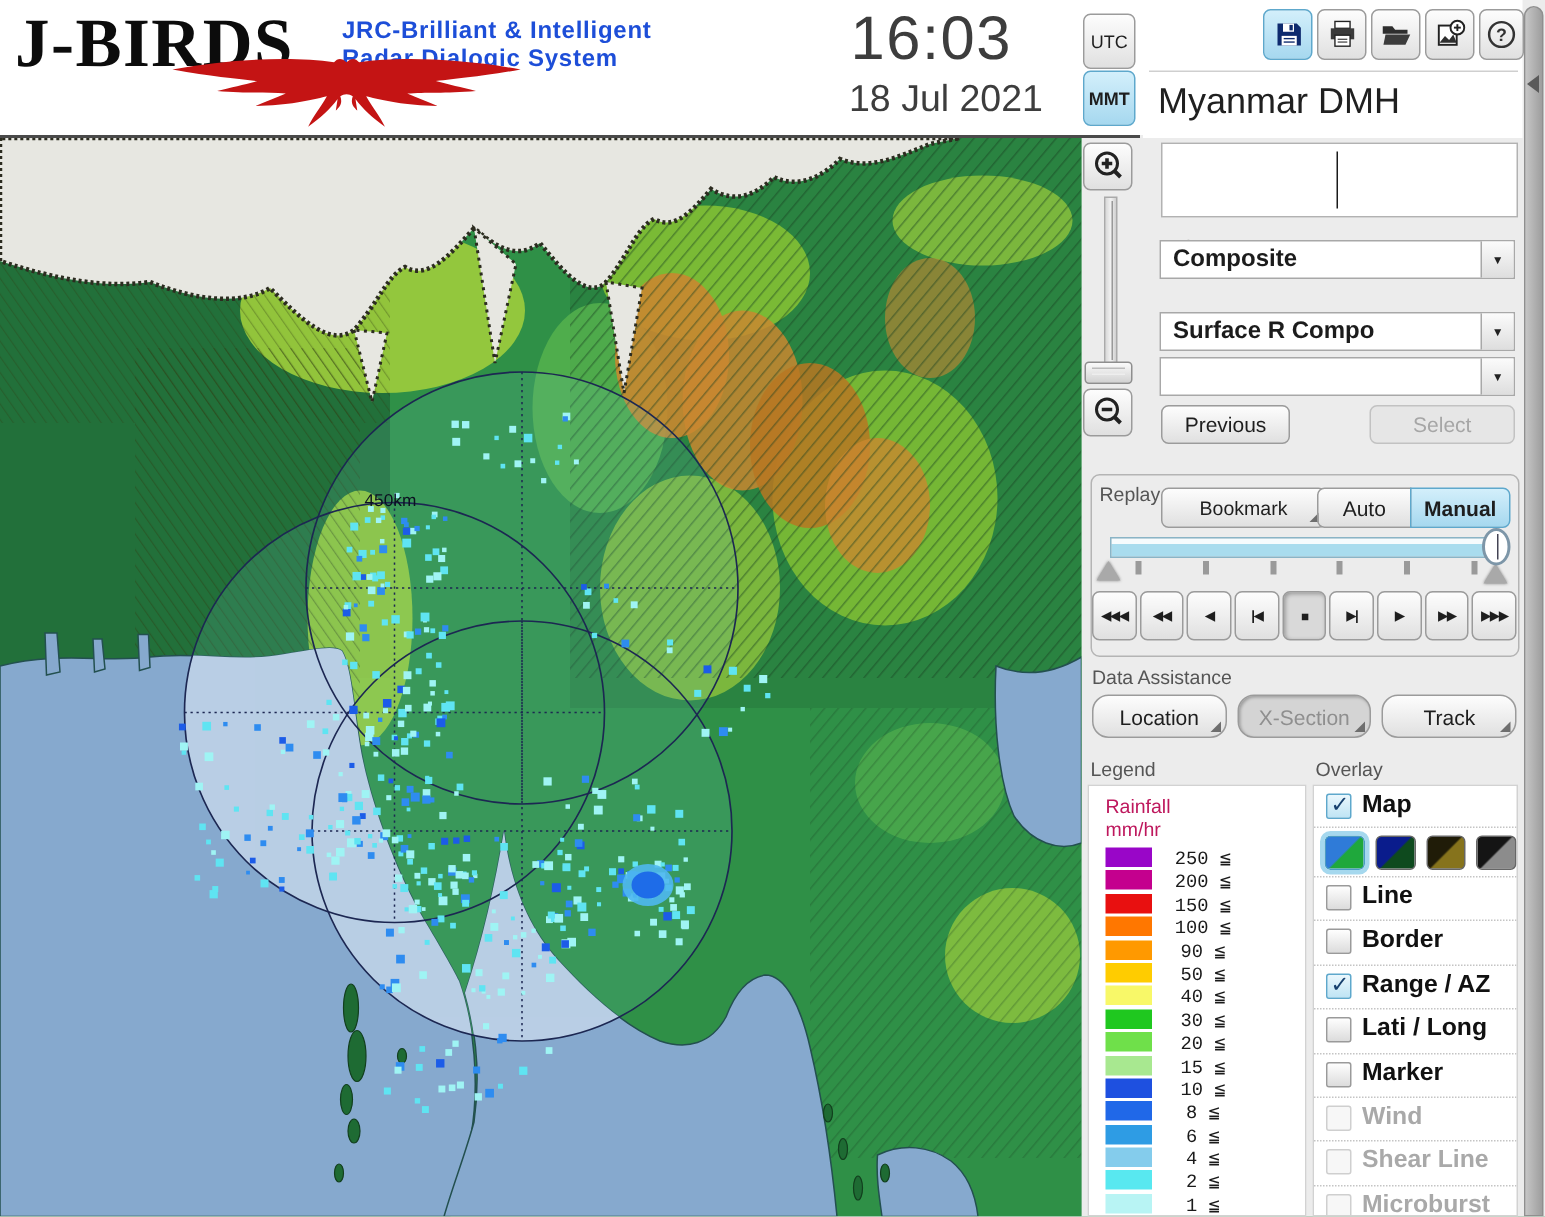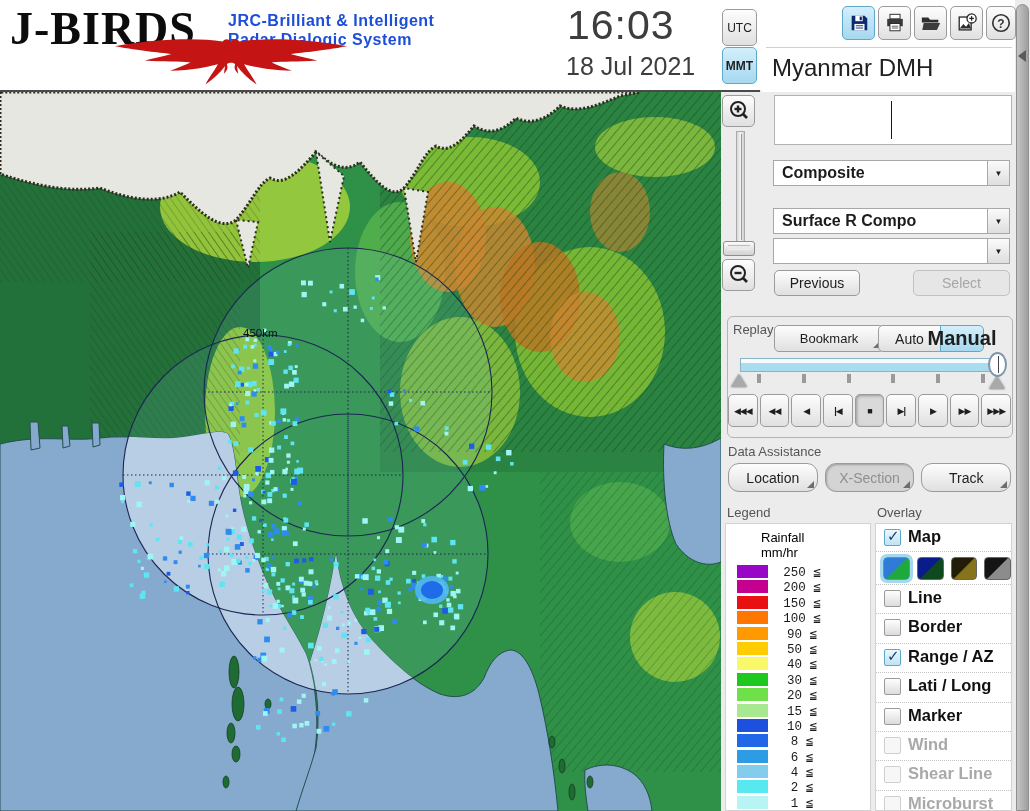--- a/index.html
+++ b/index.html
@@ -41,42 +41,42 @@
   .ddl .val{flex:1;padding-left:8px;font-size:16px;font-weight:bold;color:#1c1c1c;white-space:nowrap;overflow:hidden;}
   .ddl .arrow{width:21px;height:100%;border-left:1px solid #a8a8a8;background:linear-gradient(#fbfbfb,#dedede);
       display:flex;align-items:center;justify-content:center;font-size:8px;color:#222;}
   #previous-btn{left:774px;top:270px;width:86px;height:26px;font-size:14px;}
   #select-btn{left:913px;top:270px;width:97px;height:26px;font-size:14px;}
   
   #replay-box{left:727px;top:316px;width:284px;height:120px;border:1px solid #b4b4b4;border-radius:6px;}
   #replay-label{left:733px;top:322px;}
   #bookmark-btn{left:774px;top:325px;width:110px;height:27px;font-size:13px;position:absolute;}
   #auto-btn{left:878px;top:325px;width:63px;height:27px;font-size:14px;border-top-right-radius:0;border-bottom-right-radius:0;}
-  #manual-btn{left:940px;top:325px;width:44px;height:27px;font-size:20px;border-top-left-radius:0;border-bottom-left-radius:0;}
+  #manual-btn{left:940px;top:325px;width:67px;height:27px;font-size:14px;border-top-left-radius:0;border-bottom-left-radius:0;}
   #slider-track{left:740px;top:358px;width:262px;height:14px;border:1px solid #8ab4c6;box-sizing:border-box;
       background:linear-gradient(#f6fbfd 0 4px,#a9dcee 4px);}
   #slider-handle{left:988px;top:352px;width:19px;height:25px;background:#fff;border:2px solid #7d96a8;
       border-radius:50%;box-sizing:border-box;}
   #slider-handle div{position:absolute;left:50%;top:2px;bottom:2px;width:1px;background:#445;}
   .end-tri{width:0;height:0;border-left:8px solid transparent;border-right:8px solid transparent;
       border-bottom:13px solid #a9a9a9;filter:drop-shadow(0 0 1px #777);}
   #tri-left{left:731px;top:374px;} #tri-right{left:989px;top:376px;}
   #tick-row{left:757px;top:374px;width:228px;height:9px;display:flex;justify-content:space-between;}
   #tick-row div{width:4px;height:9px;background:#9a9a9a;}
   #transport{left:728px;top:394px;width:283px;height:33px;display:flex;gap:2px;}
   #transport .btn{flex:1;font-size:9px;font-weight:bold;letter-spacing:-1px;}
   #transport .btn.active{background:#d9d9d9;box-shadow:inset 1px 1px 3px rgba(0,0,0,.3);}
   
   #da-label{left:728px;top:444px;}
   #da-row{left:728px;top:463px;width:283px;height:29px;display:flex;gap:7px;}
   #da-row .btn{flex:1;font-size:14px;position:relative;border-radius:11px;}
   
   #legend-label{left:727px;top:505px;} #overlay-label{left:877px;top:505px;}
   #legend-panel{left:725px;top:523px;width:146px;height:288px;background:#fff;border:1px solid #d2d2d2;box-sizing:border-box;}
-  #legend-title{position:absolute;left:11px;top:6px;font-size:13px;color:#000000;line-height:15px;margin-left:24px;}
+  #legend-title{position:absolute;left:11px;top:6px;font-size:13px;color:#be185d;line-height:15px;}
   #legend-rows{position:absolute;left:0;top:40px;right:0;}
   .leg-row{height:15.4px;position:relative;}
   .leg-sw{position:absolute;left:11px;top:1px;width:31px;height:13px;}
   .leg-val{position:absolute;left:46px;top:0;width:60px;text-align:center;font-size:12.5px;color:#1a1a1a;font-family:Liberation Mono, monospace;}
   #overlay-panel{left:875px;top:523px;width:137px;height:288px;background:#fff;border:1px solid #d2d2d2;
       box-sizing:border-box;overflow:hidden;}
   .ov-row{position:relative;height:28.4px;border-top:1px dotted #c4c4c4;}
   .ov-row:first-child{border-top:none;height:27px;}
   .chk{position:absolute;left:8px;top:5px;width:17px;height:17px;border:1px solid #9a9a9a;border-radius:2px;
       background:linear-gradient(#fefefe,#dcdcdc);box-sizing:border-box;}

